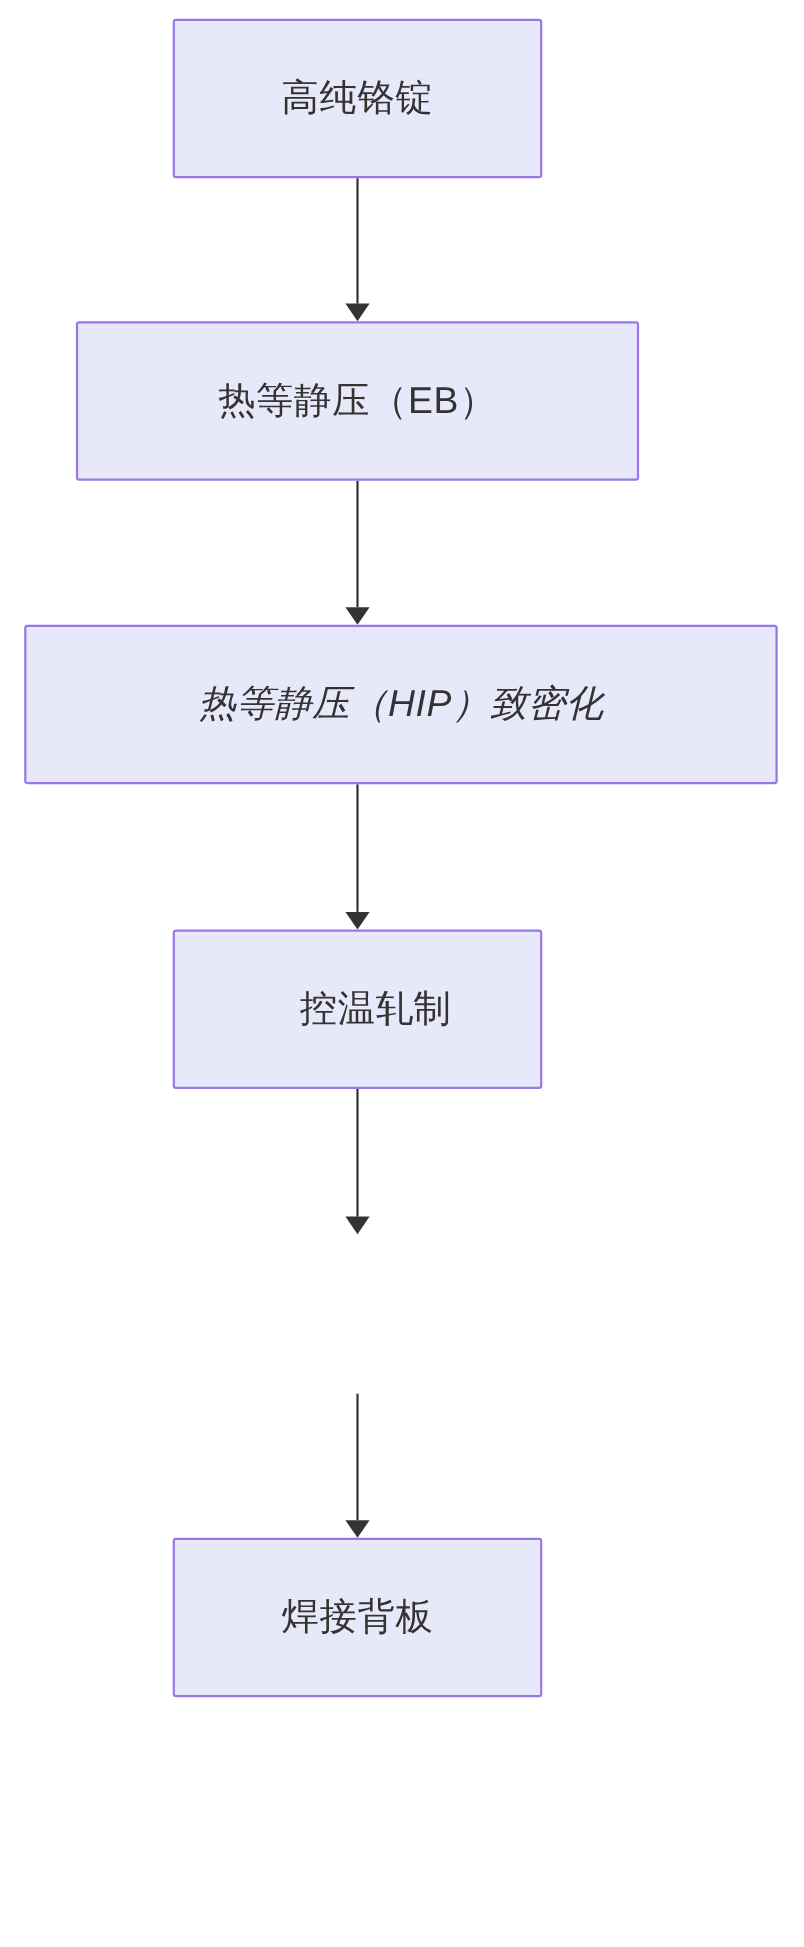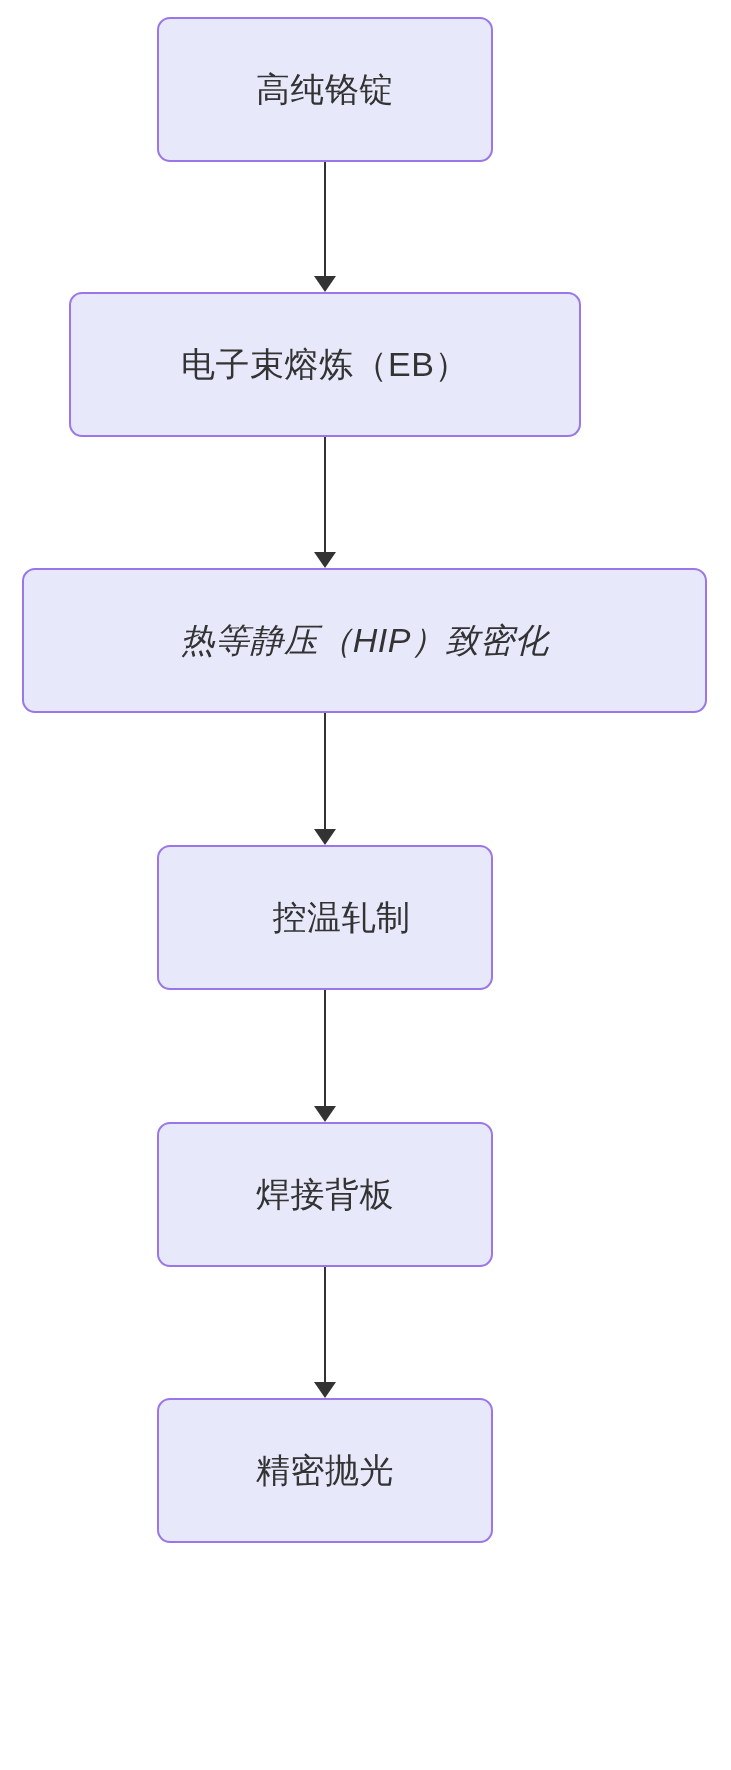--- a/index.html
+++ b/index.html
@@ -17,21 +17,21 @@
     height: 1770px;
     background: #ffffff;
     overflow: hidden;
     margin: 0 auto;
   }
   .node {
     position: absolute;
     box-sizing: border-box;
     background: #e8e8fb;
     border: 2px solid #9a76e8;
-    border-radius: 13px;
+    border-radius: 3px;
     display: flex;
     align-items: center;
     justify-content: center;
     color: #333333;
     font-size: 34px;
     line-height: 1.2;
     letter-spacing: 0.5px;
     white-space: nowrap;
     font-weight: 400;
   }
@@ -86,28 +86,25 @@
   </div>
   <div class="edge" id="edge-4" style="left: 325px; top: 1267px;">
     <div class="edge-line" style="height: 115px;"></div>
     <div class="edge-head" style="top: 115px;"></div>
   </div>
 
   <div class="node" id="node-0" style="left: 157px; top: 17px; width: 336px; height: 145px;">
     <span class="node-label">高纯铬锭</span>
   </div>
   <div class="node" id="node-1" style="left: 69px; top: 292px; width: 512px; height: 145px;">
-    <span class="node-label">电子束熔炼（EB）</span>
+    <span class="node-label">热等静压（EB）</span>
   </div>
   <div class="node" id="node-2" style="left: 22px; top: 568px; width: 685px; height: 145px; font-style: italic;">
     <span class="node-label">热等静压（HIP）致密化</span>
   </div>
   <div class="node" id="node-3" style="left: 157px; top: 845px; width: 336px; height: 145px; padding-left: 33px;">
     <span class="node-label">控温轧制</span>
   </div>
-  <div class="node" id="node-4" style="left: 157px; top: 1122px; width: 336px; height: 145px;">
+  <div class="node" id="node-5" style="left: 157px; top: 1398px; width: 336px; height: 145px;">
     <span class="node-label">焊接背板</span>
-  </div>
-  <div class="node" id="node-5" style="left: 157px; top: 1398px; width: 336px; height: 145px;">
-    <span class="node-label">精密抛光</span>
   </div>
 
 </div>
 
 </body></html>

